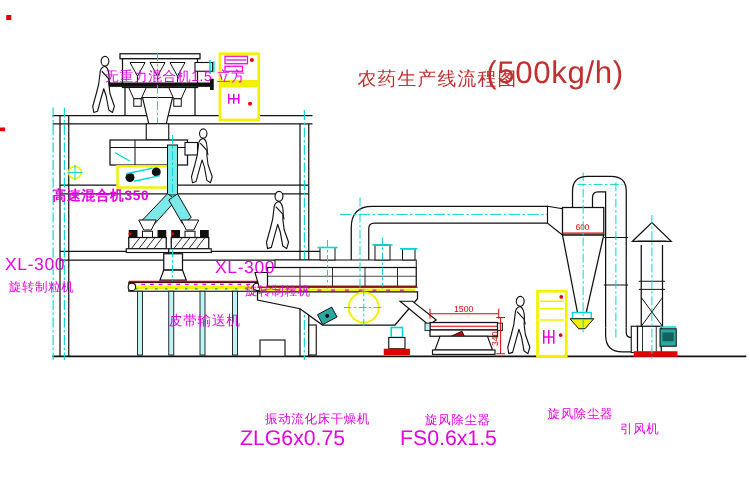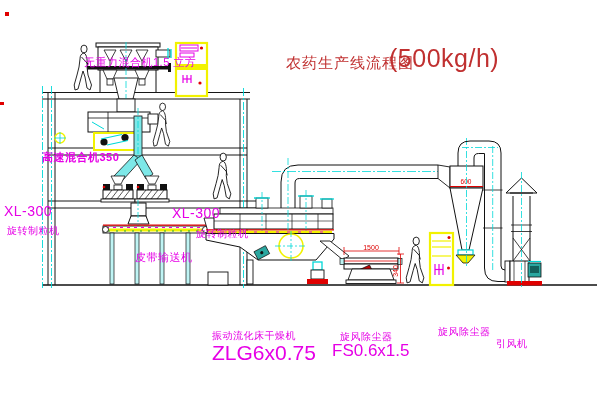--- a/index.html
+++ b/index.html
@@ -364,22 +364,22 @@
 </svg>
 
 <span class="lbl mid" style="left:84px;top:14px;">无重力混合机1.5 立方</span>
 <span class="lbl mid" style="left:42px;top:109px;font-weight:bold;">高速混合机350</span>
 <span class="lbl model" style="left:4px;top:161px;">XL-300</span>
 <span class="lbl small" style="left:7px;top:183px;">旋转制粒机</span>
 <span class="lbl model" style="left:172px;top:163px;">XL-300</span>
 <span class="lbl small" style="left:196px;top:186px;">旋转制粒机</span>
 <span class="lbl mid" style="left:135px;top:209px;">皮带输送机</span>
 <span class="lbl small" style="left:212px;top:288px;">振动流化床干燥机</span>
-<span class="lbl" style="left:212px;top:299px;font-size:21px;">ZLG6x0.75</span>
+<span class="lbl" style="left:192px;top:299px;font-size:17px;">ZLG6x0.75</span>
 <span class="lbl small" style="left:340px;top:289px;">旋风除尘器</span>
-<span class="lbl" style="left:332px;top:299px;font-size:17px;">FS0.6x1.5</span>
+<span class="lbl" style="left:320px;top:299px;font-size:17px;">FS0.6x1.5</span>
 <span class="lbl small" style="left:438px;top:284px;">旋风除尘器</span>
 <span class="lbl small" style="left:496px;top:296px;">引风机</span>
 
 <span class="title-cn">农药生产线流程图</span>
 <span class="title-cap">(500kg/h)</span>
 
 </div>
 
 </body></html>

